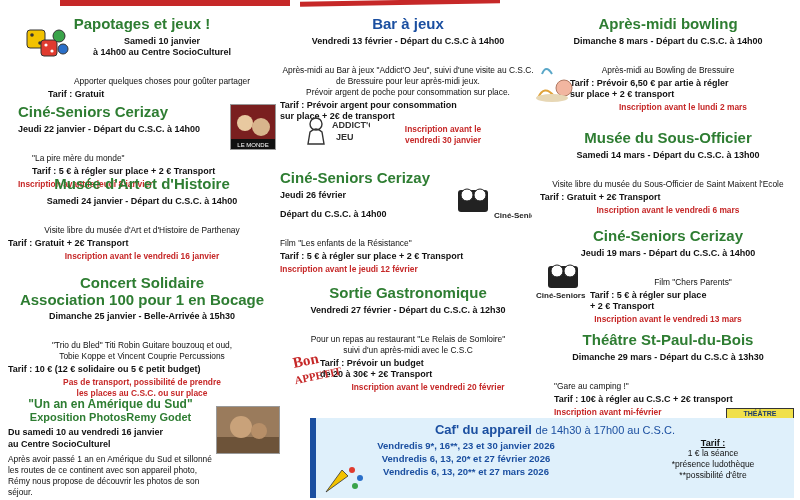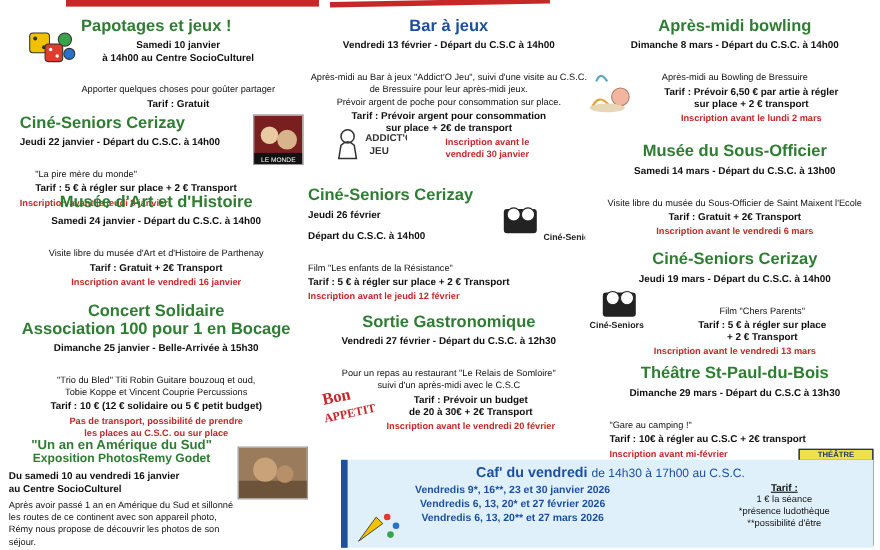--- a/index.html
+++ b/index.html
@@ -34,21 +34,21 @@
     margin-top:3px;
     line-height:1.25;
   }
   .body{
     text-align:center;
     font-size:8.4px;
     margin-top:18px;
     line-height:1.3;
   }
   .tarif{
-    text-align:center;
+    text-align:left;
     font-weight:bold;
     font-size:9px;
     margin-top:2px;
     line-height:1.25;
   }
   .insc{
     text-align:center;
     font-weight:bold;
     font-size:8.4px;
     color:#c62828;
@@ -310,21 +310,21 @@
   </div>
 
   <div class="poster">
     <div class="pt">THÉÂTRE</div>
     <div class="pb">GARE AU<br>CAMPING</div>
     <div class="pc">St-Paul-du-Bois</div>
   </div>
 
   <div class="banner">
     <div class="bt">
-      <span>Caf' du vendredi</span>
+      <span>Caf' du appareil</span>
       <span style="font-weight:normal;font-size:11px;">de 14h30 à 17h00 au C.S.C.</span>
     </div>
     <div class="banner-left">
       <div class="bl">Vendredis 9*, 16**, 23 et 30 janvier 2026</div>
       <div class="bl">Vendredis 6, 13, 20* et 27 février 2026</div>
       <div class="bl">Vendredis 6, 13, 20** et 27 mars 2026</div>
     </div>
     <div class="banner-right">
       <div class="tl">Tarif :</div>
       <div class="tv">1 € la séance</div>

